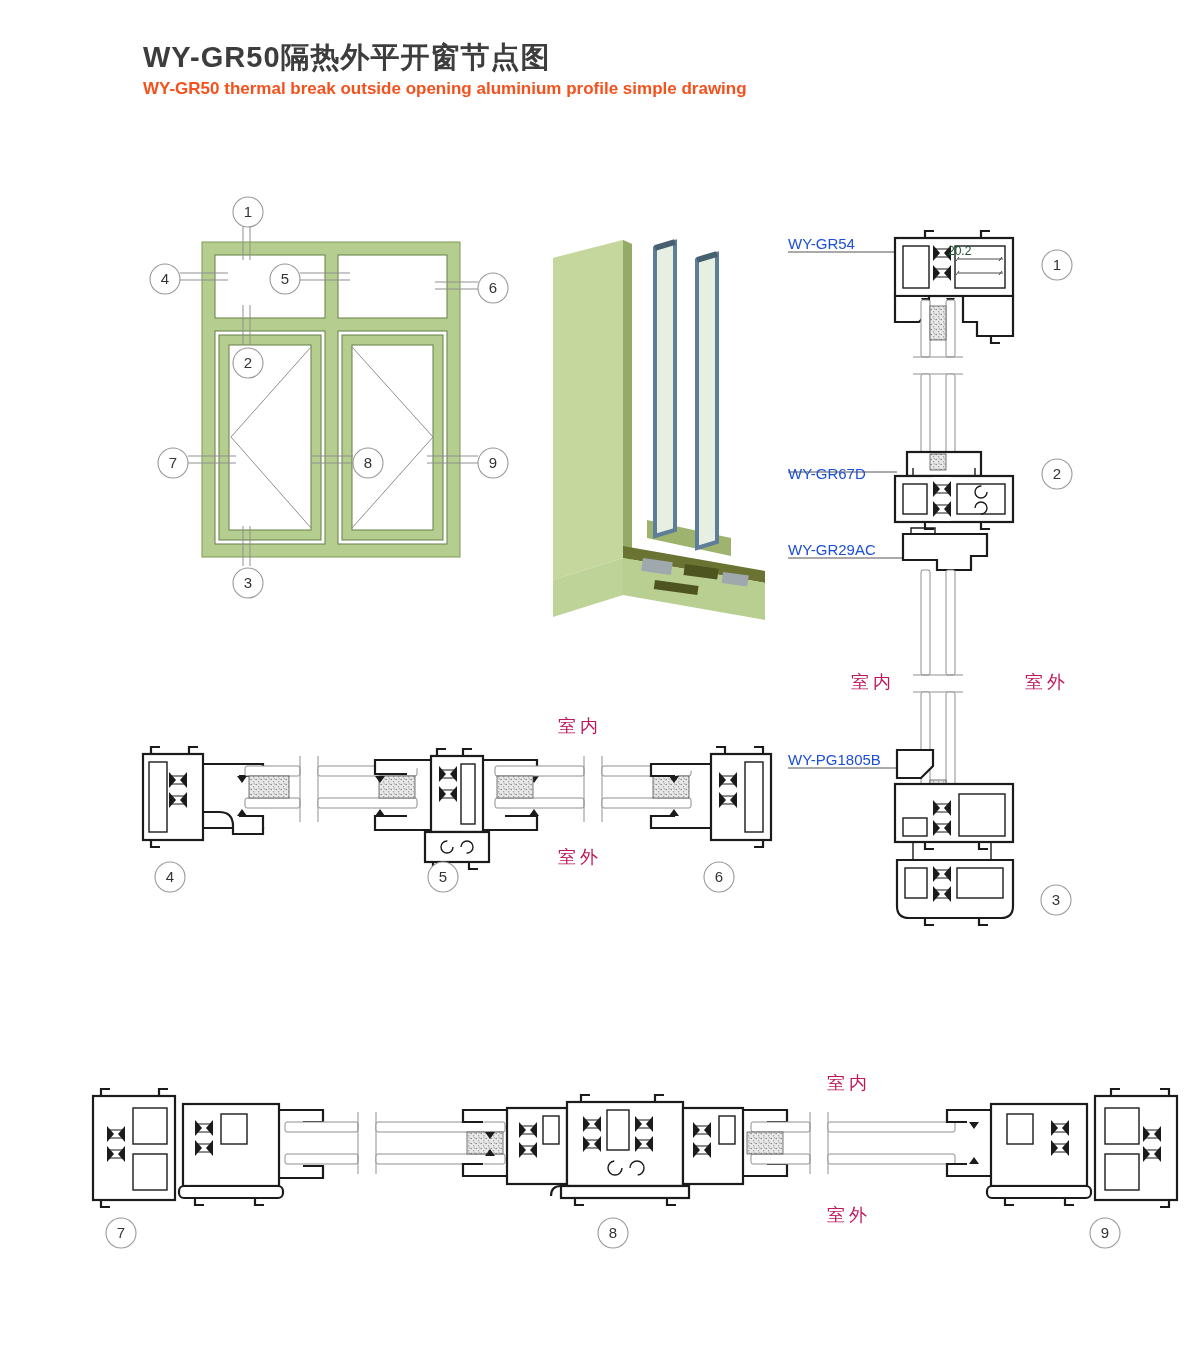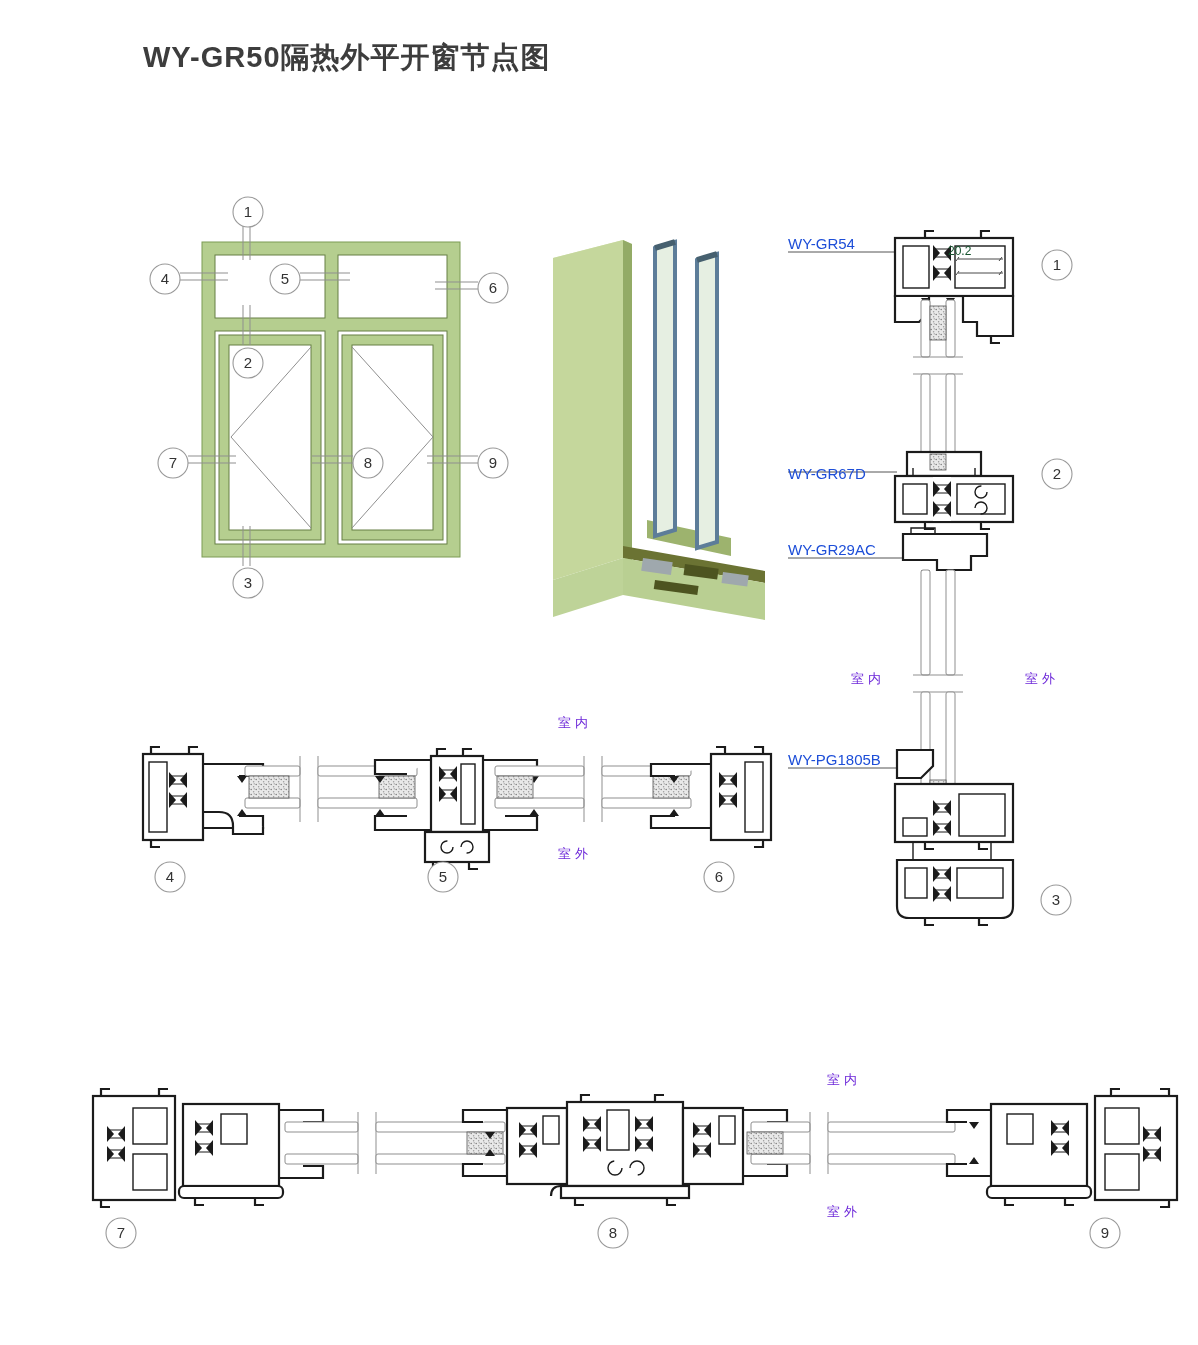--- a/index.html
+++ b/index.html
@@ -2,21 +2,21 @@
 <html><head>
 <meta charset="utf-8">
 <style>
   html,body{margin:0;padding:0;background:#fff;}
   #page{position:relative;width:1190px;height:1345px;background:#ffffff;overflow:hidden;
         font-family:"Liberation Sans",sans-serif;}
   .abs{position:absolute;}
   #title{left:143px;top:38px;font-size:29px;font-weight:700;color:#3d3d3d;letter-spacing:1px;}
   #subtitle{left:143px;top:79px;font-size:17px;font-weight:700;color:#f4511c;}
   .lbl{position:absolute;font-size:15px;color:#1d4ed8;white-space:nowrap;}
-  .env{position:absolute;font-size:13px;color:#6d28d9;letter-spacing:4px;white-space:nowrap;}
+  .env{position:absolute;font-size:18px;color:#be185d;letter-spacing:4px;white-space:nowrap;}
   .dimtxt{position:absolute;font-size:12px;color:#14532d;white-space:nowrap;}
   
   .pro{fill:#fff;stroke:#1b1b1b;stroke-width:2.2;stroke-linejoin:miter;}
   .pro2{fill:none;stroke:#1b1b1b;stroke-width:1.4;}
   .blk{fill:#1b1b1b;stroke:none;}
   .thin{fill:none;stroke:#8f8f8f;stroke-width:1;}
   .glass{fill:#fff;stroke:#8f8f8f;stroke-width:1;}
   .spacer{fill:url(#stip);stroke:#555;stroke-width:0.8;}
   .leader{fill:none;stroke:#555;stroke-width:1;}
   .dim{fill:none;stroke:#333;stroke-width:0.9;}
@@ -38,20 +38,21 @@
       </pattern>
       <g id="tb">
         <rect x="0" y="0" width="18" height="44" fill="#fff"></rect>
         <path d="M0,8 h18 M0,16 h18 M0,28 h18 M0,36 h18" stroke="#1b1b1b" stroke-width="1.2"></path>
         <path d="M0,4 l7,8 -7,8 z M18,4 l-7,8 7,8 z M0,24 l7,8 -7,8 z M18,24 l-7,8 7,8 z" fill="#1b1b1b"></path>
       </g>
     </defs>
   </svg>
 
   <div id="title" class="abs">WY-GR50隔热外平开窗节点图</div>
+  <div id="subtitle" class="abs">WY-GR50 thermal break outside opening aluminium profile simple drawing</div>
 
   <svg class="abs" style="left:100px;top:185px" width="420" height="420" viewBox="0 0 420 420">
     <g>
       <rect x="102" y="57" width="258" height="315" fill="#b5ce8f" stroke="#7c9b54" stroke-width="1"></rect>
       <rect x="115" y="70" width="110" height="63" fill="#fff" stroke="#667f44" stroke-width="1"></rect>
       <rect x="238" y="70" width="109" height="63" fill="#fff" stroke="#667f44" stroke-width="1"></rect>
       <rect x="115" y="146" width="110" height="213" fill="#fff" stroke="#667f44" stroke-width="1"></rect>
       <rect x="238" y="146" width="109" height="213" fill="#fff" stroke="#667f44" stroke-width="1"></rect>
     </g>
     <g>

